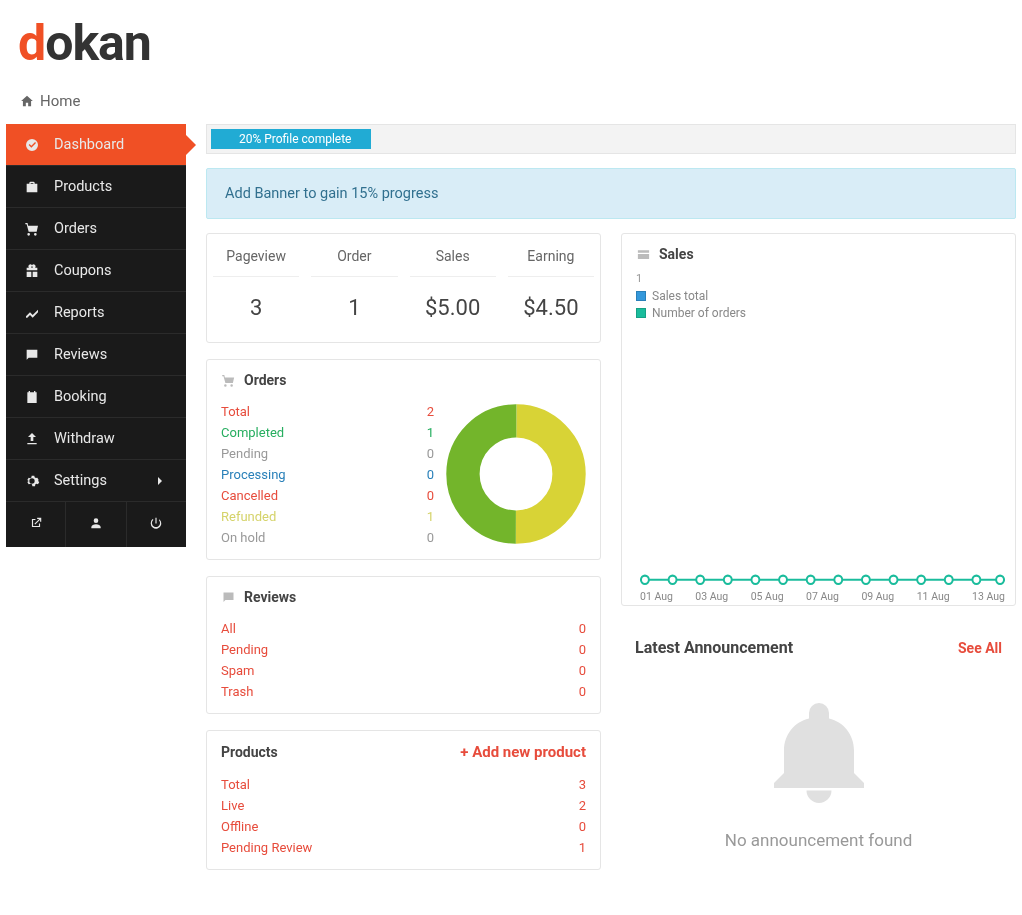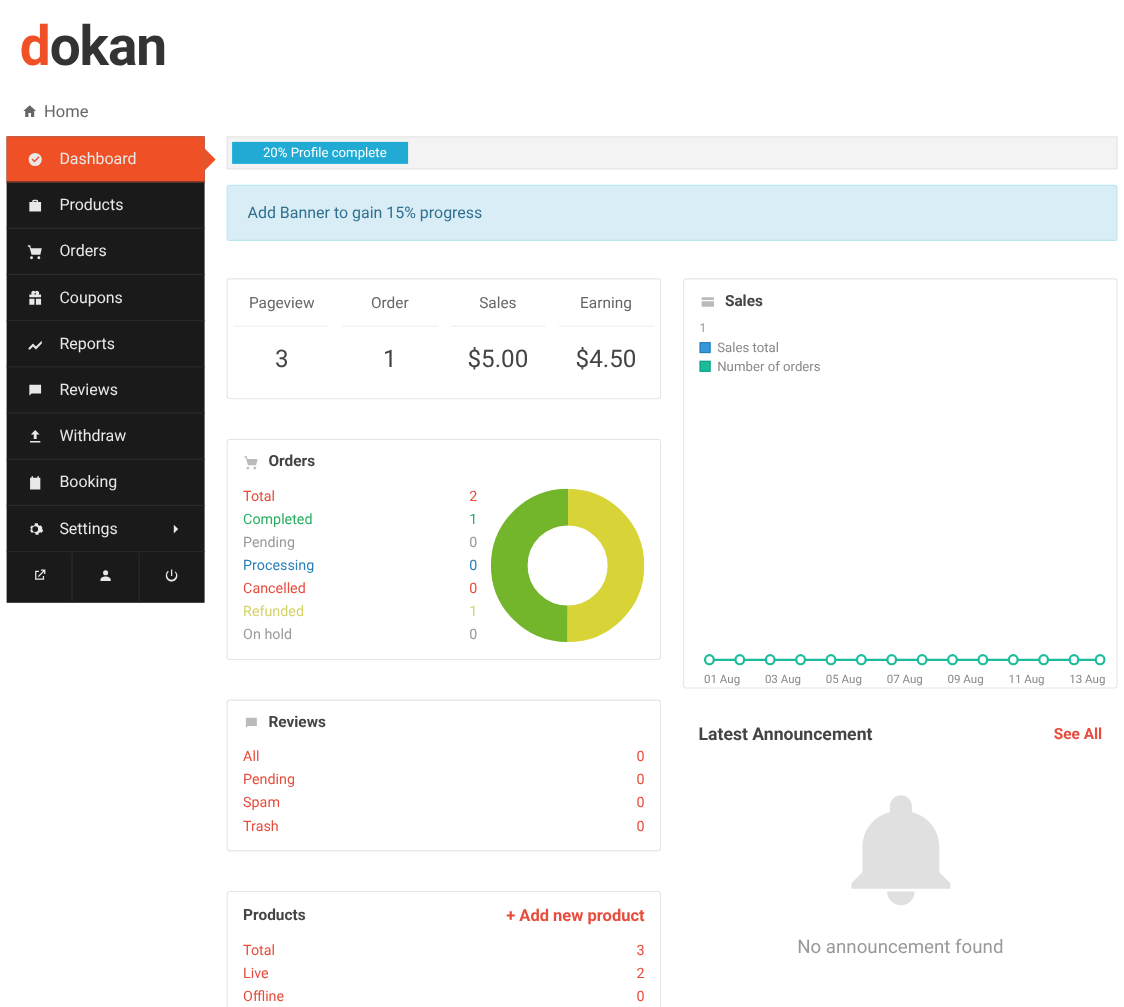--- a/index.html
+++ b/index.html
@@ -32,21 +32,21 @@
 
 .content { flex:1; display:flex; flex-direction:column; gap:14px; }
 .progress-wrap { background:#f3f3f3; border:1px solid #e5e5e5; padding:4px; }
 .progress-bar { background:#21abd4; color:#fff; font-size:12px; padding:3px 0 3px 28px; display:inline-block; width:20%; white-space:nowrap; }
 .alert-info { background:#d9edf7; border:1px solid #bce8f1; color:#31708f; padding:16px 18px; font-size:14.5px; border-radius:2px; }
 
 .two-col { display:flex; gap:20px; align-items:flex-start; }
 .col-left { flex:1; display:flex; flex-direction:column; gap:16px; }
 .col-right { width:395px; display:flex; flex-direction:column; gap:16px; }
 
-.panel { background:#fff; border:1px solid #e5e5e5; border-radius:3px;margin-top:20px; }
+.panel { background:#fff; border:1px solid #e5e5e5; border-radius:3px; }
 
 
 .stats { display:flex; }
 .stat { flex:1; text-align:center; padding:14px 6px 22px; }
 .stat-h { color:#666; font-size:14px; padding-bottom:12px; border-bottom:1px solid #eee; margin-bottom:18px; }
 .stat-v { font-size:22px; color:#444; }
 
 
 .panel-head { display:flex; align-items:center; gap:8px; padding:12px 14px; font-weight:700; color:#444; border-bottom:none; }
 .panel-head svg { width:15px; height:15px; fill:#bbb; }
@@ -138,29 +138,29 @@
         <span>Reports</span>
       </div>
       <div class="side-item">
         <svg viewBox="0 0 24 24">
             <path d="M4 4h16v12H7l-3 3V4z"></path>
           </svg>
         <span>Reviews</span>
       </div>
       <div class="side-item">
         <svg viewBox="0 0 24 24">
+            <path d="M5 5h2V3h2v2h6V3h2v2h2v16H5V5zm0 6h14v8H5v-8z"></path>
+          </svg>
+        <span>Booking</span>
+      </div>
+      <div class="side-item">
+        <svg viewBox="0 0 24 24">
             <path d="M5 20h14v-2H5v2zM12 3l-6 6h4v6h4V9h4l-6-6z"></path>
           </svg>
         <span>Withdraw</span>
-      </div>
-      <div class="side-item">
-        <svg viewBox="0 0 24 24">
-            <path d="M5 5h2V3h2v2h6V3h2v2h2v16H5V5zm0 6h14v8H5v-8z"></path>
-          </svg>
-        <span>Booking</span>
       </div>
       <div class="side-item">
         <svg viewBox="0 0 24 24">
             <path d="M12 8a4 4 0 104 4 4 4 0 00-4-4zm9 4l2 1.5-2 3.5-2.4-.8a7 7 0 01-1.7 1l-.4 2.5h-4l-.4-2.5a7 7 0 01-1.7-1L7 17l-2-3.5L7 12l-2-1.5L7 7l2.4.8a7 7 0 011.7-1L11.5 4h4l.4 2.5a7 7 0 011.7 1L20 7l2 3.5z"></path>
           </svg>
         <span>Settings</span>
         <svg class="chev" viewBox="0 0 24 24">
             <path d="M9 6l6 6-6 6z"></path>
           </svg>
       </div>

